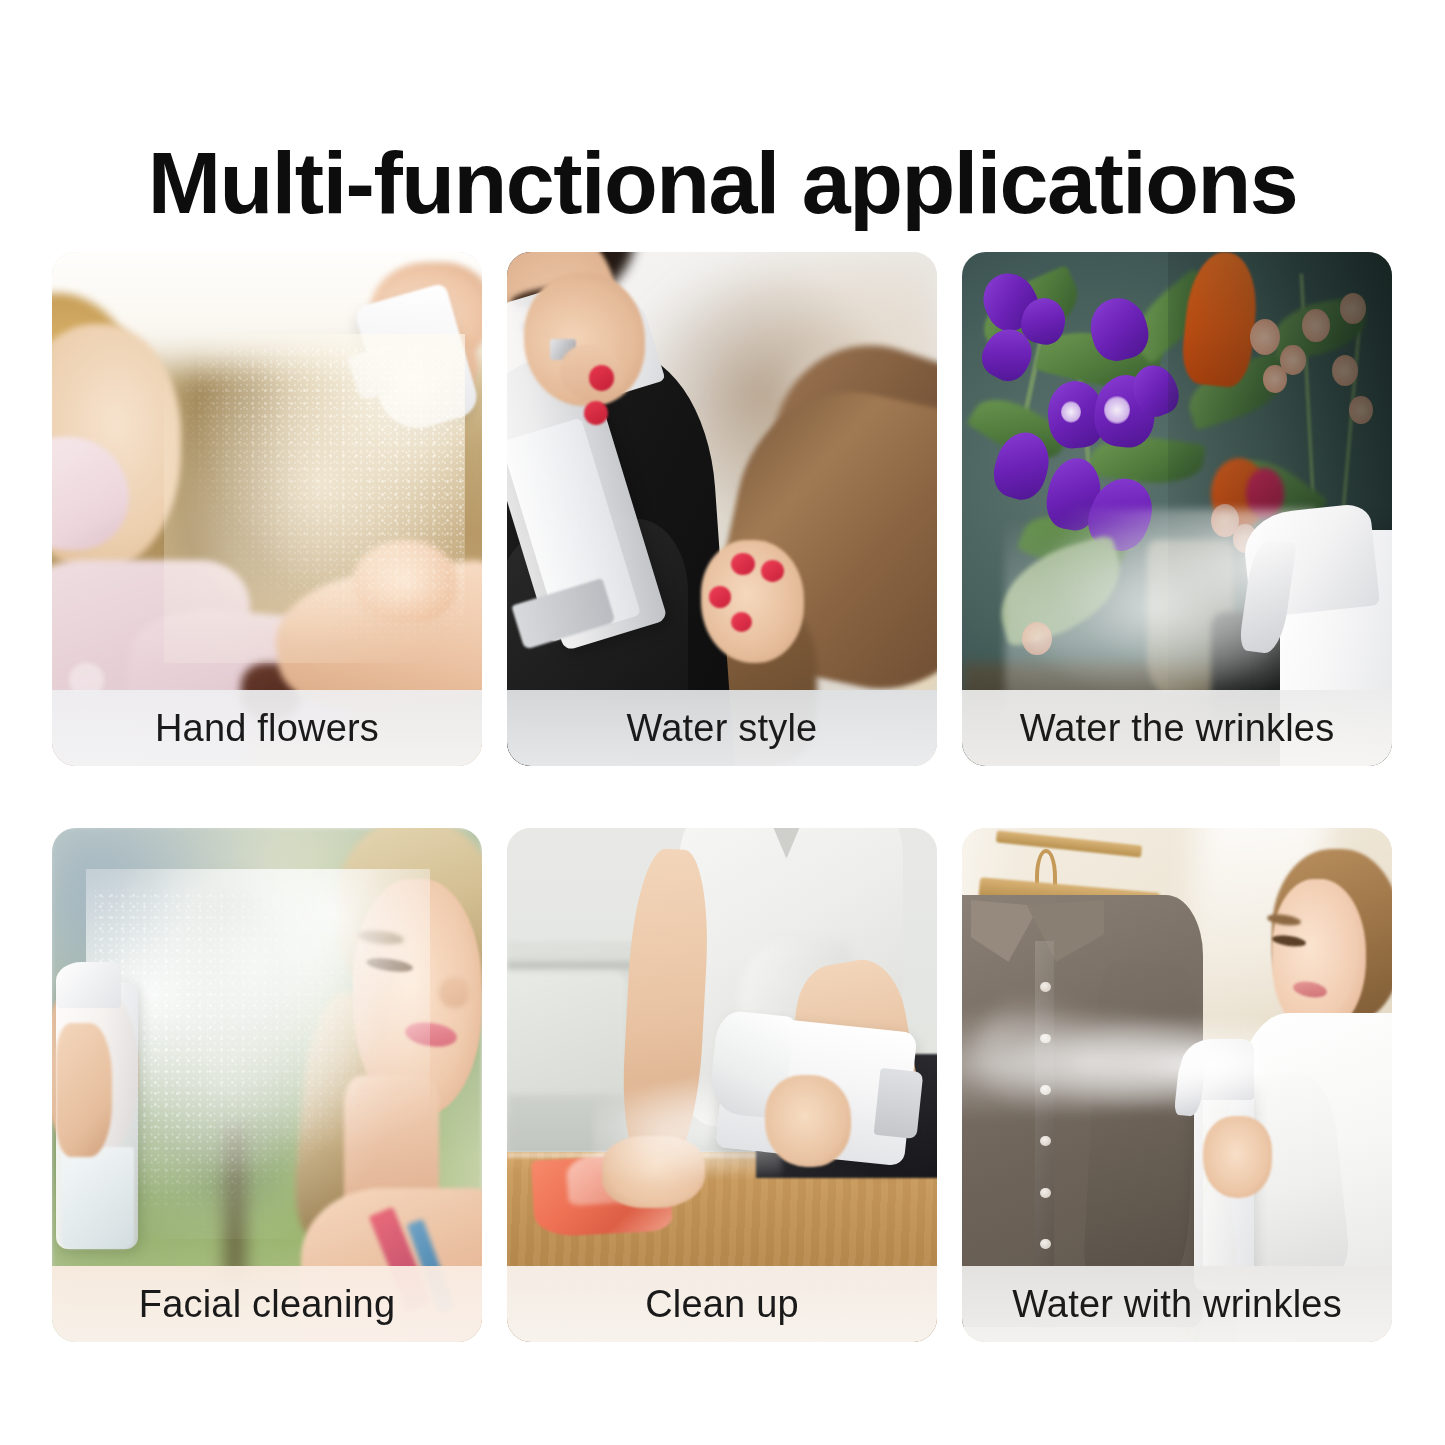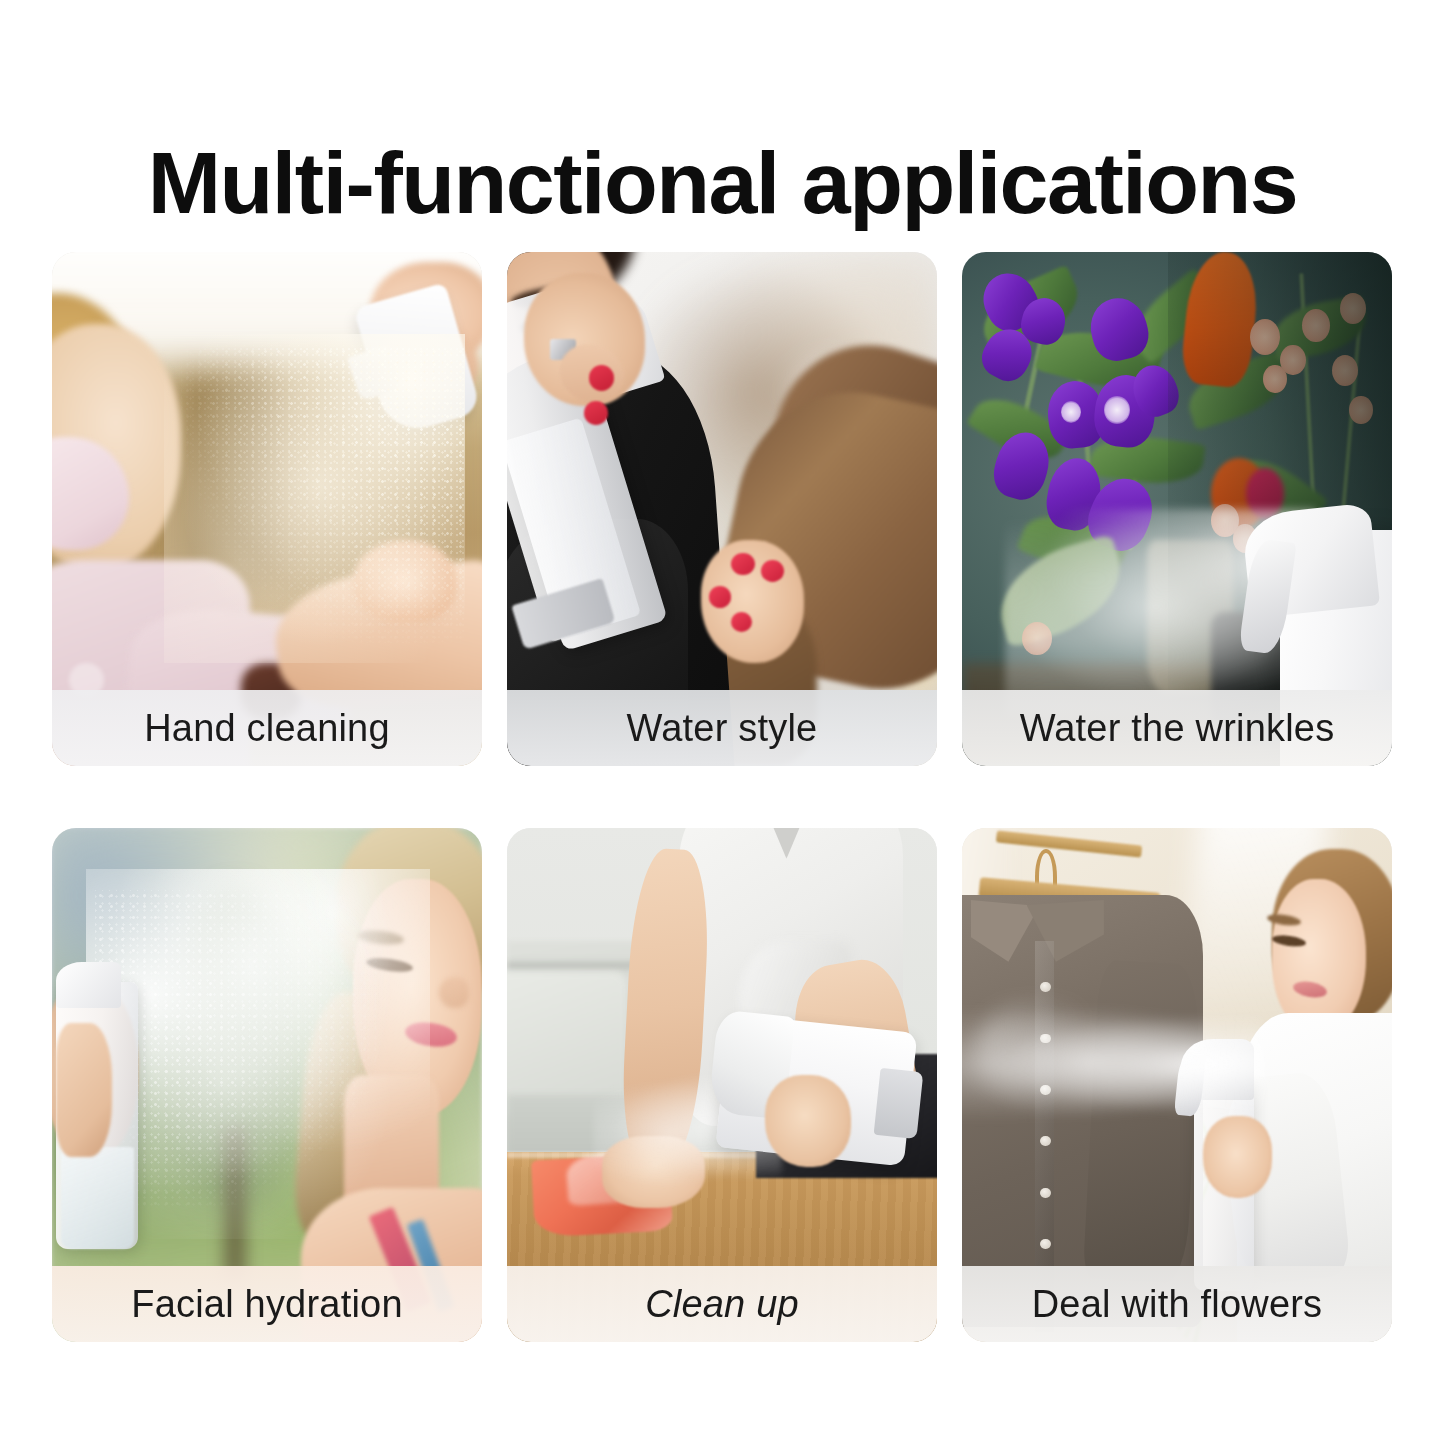--- a/index.html
+++ b/index.html
@@ -71,21 +71,21 @@
     font-weight: 400;
     color: #1a1a1a;
     letter-spacing: 0.2px;
     white-space: nowrap;
     z-index: 40;
   }
   .cap-1 { background: linear-gradient(180deg, rgba(238,238,240,0.93), rgba(244,244,245,0.96)); }
   .cap-2 { background: linear-gradient(180deg, rgba(222,224,226,0.95), rgba(236,237,239,0.97)); }
   .cap-3 { background: linear-gradient(180deg, rgba(236,236,236,0.93), rgba(246,245,243,0.95)); }
   .cap-4 { background: linear-gradient(180deg, rgba(250,236,226,0.95), rgba(250,242,236,0.96)); }
-  .cap-5 { background: linear-gradient(180deg, rgba(247,240,233,0.96), rgba(250,246,242,0.97)); font-style: italic; }
+  .cap-5 { background: linear-gradient(180deg, rgba(247,240,233,0.96), rgba(250,246,242,0.97)); }
   .cap-6 { background: linear-gradient(180deg, rgba(234,233,231,0.95), rgba(244,243,242,0.96)); }
 
   
   .blob { position: absolute; border-radius: 50%; }
   .soft { filter: blur(16px); }
 
   
   .c1-bg {
     position: absolute; inset: 0;
     background:
@@ -961,21 +961,21 @@
       <div class="c1-wrist"></div>
       <div class="c1-arm"></div>
       <div class="c1-palm"></div>
       <div class="c1-hand-top"></div>
       <div class="c1-hand-top2"></div>
       <div class="c1-bottle"></div>
       <div class="c1-nozzle"></div>
       <div class="c1-mist"></div>
       <div class="c1-specks"></div>
     </div>
-    <div class="cap cap-1">Hand cleaning</div>
+    <div class="cap cap-1">Hand flowers</div>
   </div>
 
   <div class="card">
     <div class="scene">
       <div class="c2-bg"></div>
       <div class="c2-blurbg"></div>
       <div class="blob soft c2-bokeh3"></div>
       <div class="blob soft c2-bokeh4"></div>
       <div class="blob soft c2-bokeh1"></div>
       <div class="blob soft c2-bokeh2"></div>
@@ -1079,21 +1079,21 @@
       <div class="c4-strap"></div>
       <div class="c4-strap2"></div>
       <div class="c4-mist"></div>
       <div class="c4-specks"></div>
       <div class="c4-hand"></div>
       <div class="c4-bottle"></div>
       <div class="c4-bottle-top"></div>
       <div class="c4-bottle-water"></div>
       <div class="c4-fingers"></div>
     </div>
-    <div class="cap cap-4">Facial hydration</div>
+    <div class="cap cap-4">Facial cleaning</div>
   </div>
 
   <div class="card">
     <div class="scene">
       <div class="c5-bg"></div>
       <div class="c5-couch"></div>
       <div class="c5-couchline"></div>
       <div class="c5-cushion"></div>
       <div class="c5-couchbase"></div>
       <div class="c5-table"></div>
@@ -1146,16 +1146,16 @@
       <div class="c6-w-eye"></div>
       <div class="c6-w-lip"></div>
       <div class="c6-woman-body"></div>
       <div class="c6-woman-arm"></div>
       <div class="c6-spray-body"></div>
       <div class="c6-spray-head"></div>
       <div class="c6-spray-trig"></div>
       <div class="c6-woman-hand"></div>
       <div class="c6-mist"></div>
     </div>
-    <div class="cap cap-6">Deal with flowers</div>
+    <div class="cap cap-6">Water with wrinkles</div>
   </div>
 
 </div>
 
 </body></html>

